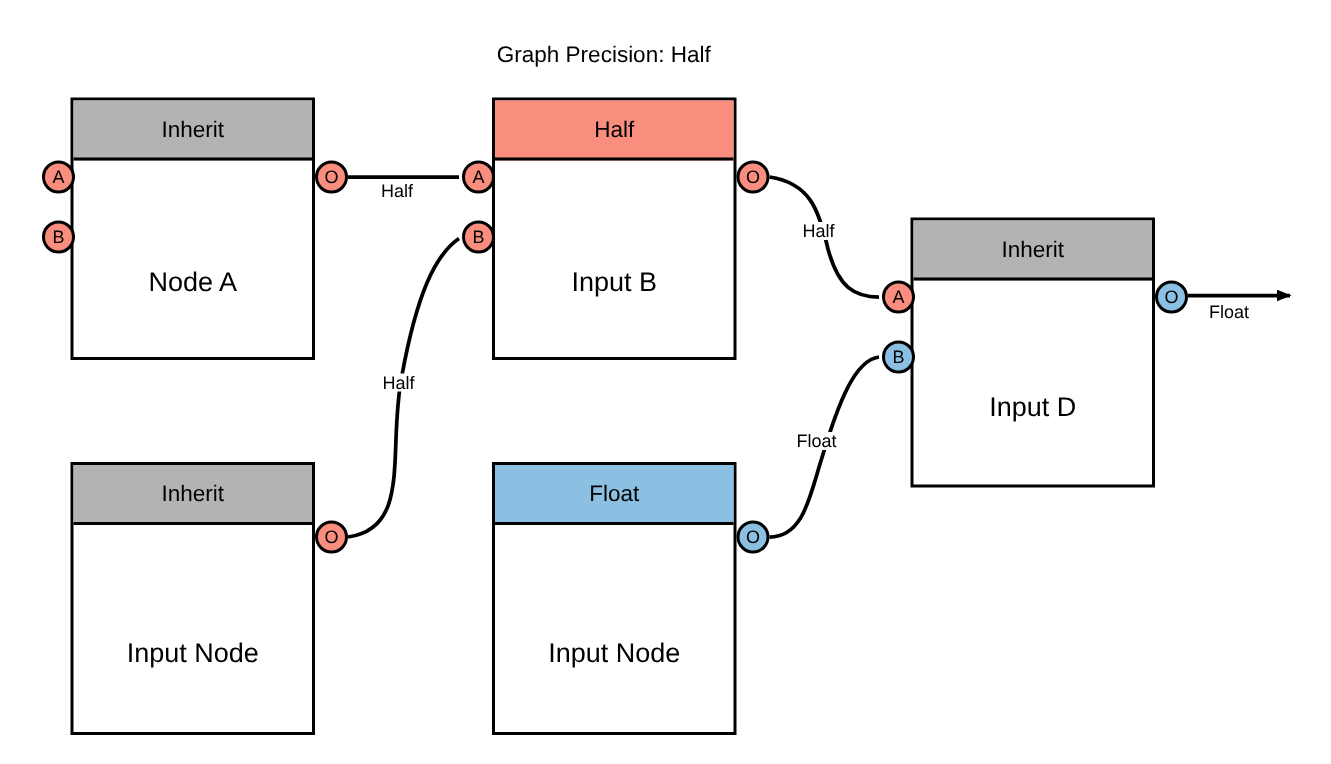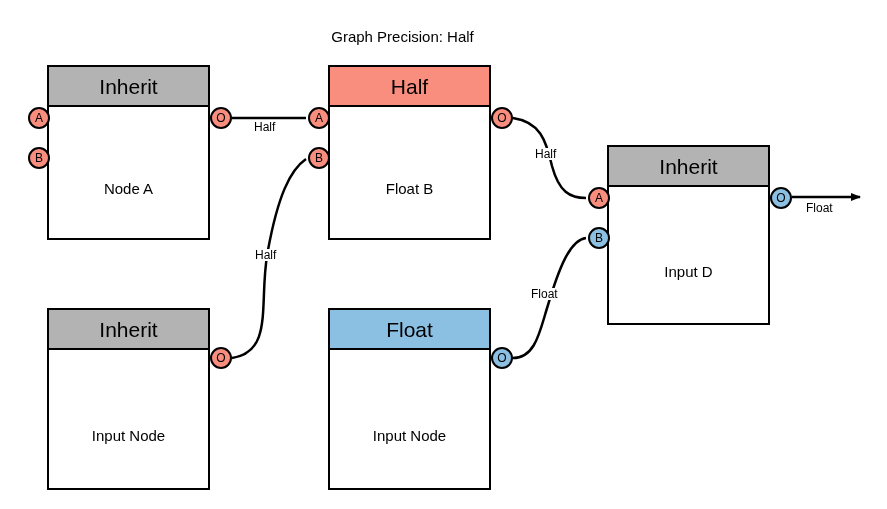--- a/index.html
+++ b/index.html
@@ -4,23 +4,23 @@
 <style>
   html,body{margin:0;padding:0;background:#ffffff;}
   body{width:887px;height:509px;position:relative;overflow:hidden;
        font-family:"Liberation Sans","DejaVu Sans",sans-serif;color:#000;}
   #canvas{position:absolute;left:0;top:0;width:805px;height:509px;}
   .svg-layer{position:absolute;left:0;top:0;width:887px;height:509px;}
   .node{position:absolute;box-sizing:border-box;border:2px solid #000;background:#ffffff;}
   .node-header{position:absolute;left:0;top:0;right:0;height:40px;
        border-bottom:2px solid #000;box-sizing:border-box;
        display:flex;align-items:center;justify-content:center;
-       font-size:21px;line-height:1;}
+       font-size:15px;line-height:1;}
   .node-body{position:absolute;left:0;top:40px;right:0;bottom:0;
-       display:flex;align-items:center;justify-content:center;font-size:15px;margin-top:32px;}
+       display:flex;align-items:center;justify-content:center;font-size:18px;margin-top:32px;}
   .hdr-inherit{background:#b3b3b3;}
   .hdr-half{background:#fa8e7e;}
   .hdr-float{background:#8cc0e3;}
   .port{position:absolute;width:22px;height:22px;border-radius:50%;
        border:2px solid #000;box-sizing:border-box;
        display:flex;align-items:center;justify-content:center;
        font-size:12px;line-height:1;font-weight:400;}
   .port-red{background:#fa8e7e;}
   .port-blue{background:#8cc0e3;}
   .title{position:absolute;width:100%;text-align:center;font-size:15px;}
@@ -55,21 +55,21 @@
   <div class="node" style="left:47px;top:65px;width:163px;height:175px;">
     <div class="node-header hdr-inherit">Inherit</div>
     <div class="node-body">Node A</div>
   </div>
   <div class="port port-red" style="left:28px;top:107px;">A</div>
   <div class="port port-red" style="left:28px;top:147px;">B</div>
   <div class="port port-red" style="left:210px;top:107px;">O</div>
 
   <div class="node" style="left:328px;top:65px;width:163px;height:175px;">
     <div class="node-header hdr-half">Half</div>
-    <div class="node-body">Float B</div>
+    <div class="node-body">Input B</div>
   </div>
   <div class="port port-red" style="left:308px;top:107px;">A</div>
   <div class="port port-red" style="left:308px;top:147px;">B</div>
   <div class="port port-red" style="left:491px;top:107px;">O</div>
 
   <div class="node" style="left:607px;top:145px;width:163px;height:180px;">
     <div class="node-header hdr-inherit">Inherit</div>
     <div class="node-body">Input D</div>
   </div>
   <div class="port port-red" style="left:588px;top:187px;">A</div>

